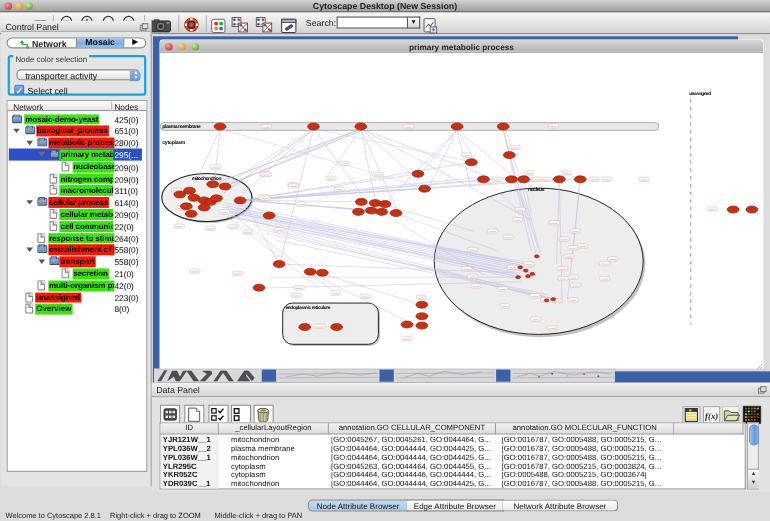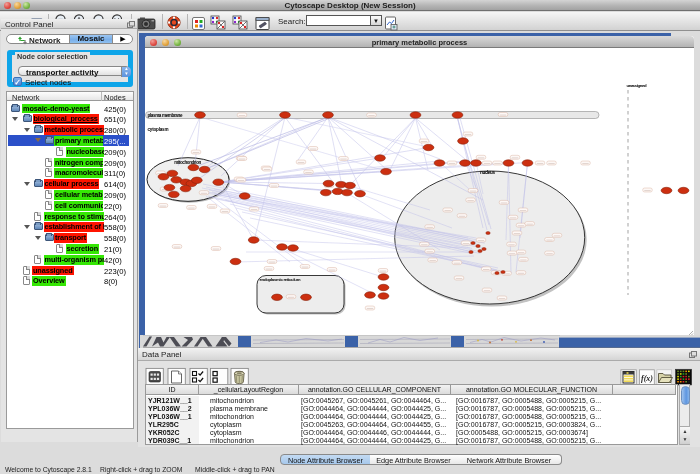--- a/index.html
+++ b/index.html
@@ -15,21 +15,21 @@
 #search-lbl{top:5px;font-size:8px;color:#222;}
 #search-box{left:306px;top:3px;width:65px;height:11px;background:#fff;border:1px solid #555;}
 #search-drop{left:371px;top:3px;width:11px;height:11px;background:linear-gradient(#fdfdfd,#d5d5d5);border:1px solid #555;border-left:none;font-size:6px;text-align:center;line-height:11px;color:#111;}
 
 #cp{left:1px;top:19px;width:137px;height:423px;background:#e4e4e4;border-right:1px solid #9a9a9a;}
 #cp-hd{left:0;top:0;width:136px;height:10px;background:linear-gradient(#efefef,#d2d2d2);border-bottom:1px solid #aaa;}
 #cp-hd span{position:absolute;left:4px;top:1px;font-size:8px;color:#222;}
 #tabbar{left:5px;top:15px;width:127px;height:10px;background:#fff;border:1px solid #8a8a8a;border-radius:6px;}
 #tab-mosaic{left:62px;top:0;width:44px;height:8px;background:linear-gradient(#9cc6f2,#78aee9 55%,#8fc0f0);border-left:1px solid #8a8a8a;border-right:1px solid #8a8a8a;font-size:8px;font-weight:bold;color:#111;text-align:center;line-height:8px;}
 .tabtxt{font-size:8px;font-weight:bold;color:#222;}
-#groupbox{left:6px;top:31px;width:126px;height:37px;border:5px solid #0ea5e9;border-radius:3px;font-weight:bold;}
+#groupbox{left:6px;top:31px;width:126px;height:37px;border:2px solid #0ea5e9;border-radius:3px;}
 #gb-lbl{left:3px;top:-3px;background:#e4e4e4;padding:0 2px;font-size:7.2px;color:#333;}
 #dropdown{left:6px;top:11px;width:112px;height:10px;background:linear-gradient(#ffffff,#e2e2e2);border:1px solid #888;border-radius:4px;}
 #dropdown .txt{position:absolute;left:7px;top:1px;font-size:8px;color:#111;}
 #dd-btn{left:102px;top:0px;width:10px;height:10px;background:linear-gradient(#8ab6ec,#5d93dd);border-left:1px solid #888;border-radius:0 4px 4px 0;color:#fff;font-size:4.4px;text-align:center;line-height:4.6px;}
 #chk{left:12px;top:58px;width:9px;height:9px;background:linear-gradient(#7db1e8,#4a86d8);border:1px solid #396;border-radius:2px;color:#fff;font-size:8px;line-height:9px;text-align:center;font-weight:bold;border:1px solid #3a72b8;}
 #chk-lbl{left:24px;top:58.5px;font-size:8px;color:#111;}
 #tree{left:5px;top:72px;width:128px;height:338px;background:#fff;border:1px solid #9a9a9a;}
 #tree-hd{left:0;top:0;width:126px;height:9px;background:linear-gradient(#fdfdfd,#e6e6e6);border-bottom:1px solid #9a9a9a;font-size:7.5px;color:#222;}
 .trow{position:absolute;left:0;width:126px;height:10.8px;}
 .trow .lab{position:absolute;top:0.6px;font-size:7.3px;line-height:9.8px;color:#000;padding:0 1px;white-space:nowrap;overflow:hidden;font-weight:bold;letter-spacing:-0.1px;}
@@ -196,36 +196,36 @@
     <div class="abs" style="left:106px;top:0;width:20px;height:8px;border-radius:0 6px 6px 0;text-align:center;font-size:7px;line-height:8px;color:#000;">▶</div>
   </div>
   <div class="abs" id="groupbox">
     <div class="abs" id="gb-lbl">Node color selection</div>
     <div class="abs" id="dropdown">
         <span class="txt">transporter activity</span>
       <div class="abs" id="dd-btn">▲<br>▼</div>
     </div>
   </div>
   <div class="abs" id="chk">✓</div>
-  <div class="abs" id="chk-lbl">Select nodes</div>
+  <div class="abs" id="chk-lbl">Select cell</div>
   <div class="abs" id="tree">
     <div class="abs" id="tree-hd">
         <span class="abs" style="left:5px;top:0.5px;">Network</span>
         <span class="abs" style="left:97px;top:0.5px;">Nodes</span>
         <span class="abs" style="left:94px;top:0;width:1px;height:9px;background:#bbb;"></span>
       </div>
     <div class="trow" style="top:11.0px;">
         <span class="fold" style="left:4px;"></span>
         <span class="lab g" style="left:15px;max-width:81px;">mosaic-demo-yeast</span>
         <span class="num" style="">425(0)</span>
       </div>
     <div class="trow" style="top:21.8px;">
         <span class="arr" style="left:5px;border-top-color:#555;"></span>
         <span class="fold" style="left:15.5px;"></span>
-        <span class="lab r" style="left:25.5px;max-width:70px;text-decoration:underline;">biological_process</span>
+        <span class="lab r" style="left:25.5px;max-width:70px;">biological_process</span>
         <span class="num" style="">651(0)</span>
       </div>
     <div class="trow" style="top:32.6px;">
         <span class="arr" style="left:16.5px;border-top-color:#555;"></span>
         <span class="fold" style="left:26.5px;"></span>
         <span class="lab r" style="left:36.5px;max-width:60px;">metabolic process</span>
         <span class="num" style="">280(0)</span>
       </div>
     <div class="trow" style="top:43.4px;">
         <span style="position:absolute;left:1px;top:0;width:121px;height:10.5px;background:#2b50c9;"></span>

